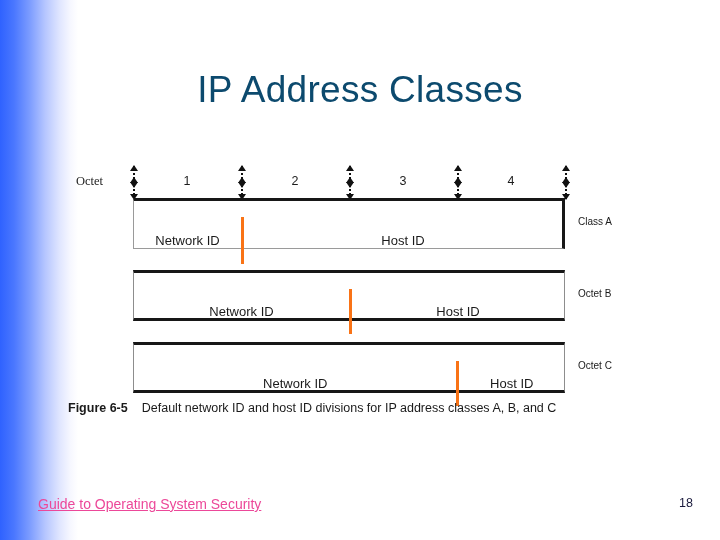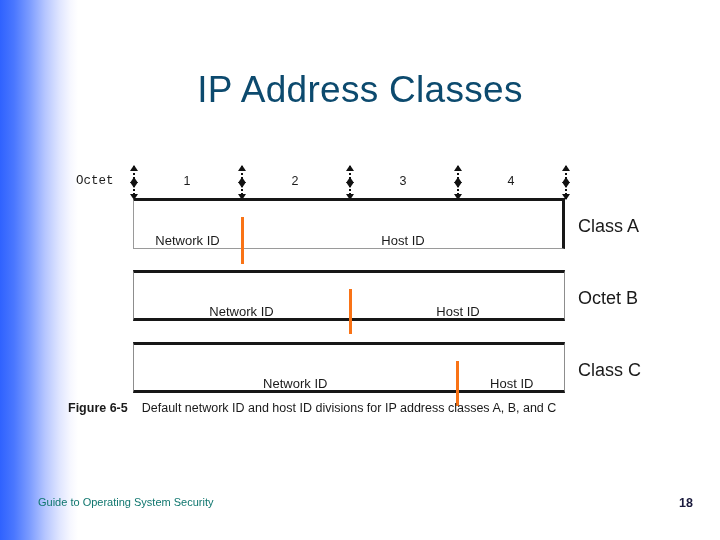--- a/index.html
+++ b/index.html
@@ -51,21 +51,21 @@
   
   #figure {
     position: absolute;
     left: 0;
     top: 0;
     width: 720px;
     height: 540px;
   }
   .octet-label {
     position: absolute;
-    font-family: Liberation Mono, monospace;
+    font-family: Liberation Serif, serif;
     font-size: 12.5px;
     color: #1c1c1c;
     white-space: nowrap;
   }
   #octet-caption {
     left: 76px;
     top: 174px;
     font-size: 12.5px;
   }
   .octet-num {
@@ -156,21 +156,21 @@
     height: 100%;
     margin-top: 16px;
   }
   .seg + .seg {
     border-left: 3px solid #f97316;
   }
   .class-label {
     position: absolute;
     left: 578px;
     font-family: "Liberation Sans", sans-serif;
-    font-size: 18px;
+    font-size: 10px;
     color: #1a1a1a;
     white-space: nowrap;
   }
   #row-a { top: 198px; }
   #row-b { top: 270px; }
   #row-c { top: 342px; }
   #label-a { top: 216px; }
   #label-b { top: 288px; }
   #label-c { top: 360px; }
 
@@ -188,32 +188,32 @@
   #fig-caption .fig-no {
     font-weight: bold;
     margin-right: 14px;
   }
   
   #footer-left {
     position: absolute;
     left: 38px;
     top: 496px;
     font-family: "Liberation Sans", sans-serif;
-    font-size: 11px;
-    color: #0f766e;
-    white-space: nowrap;
+    font-size: 14px;
+    color: #ec4899;
+    white-space: nowrap;
+    text-decoration: underline;
   }
   #footer-page {
     position: absolute;
     right: 27px;
     top: 496px;
     font-family: "Liberation Sans", sans-serif;
     font-size: 12.5px;
     color: #1a1a3c;
-    font-weight: bold;
   }
 </style>
 </head>
 <body>
 
 <div id="slide">
 
   <div id="left-band"></div>
 
   <h1 id="slide-title">IP Address Classes</h1>
@@ -272,21 +272,21 @@
     <div class="class-row" id="row-b">
       <div class="seg" style="width:216px;">Network ID</div>
       <div class="seg" style="width:216px;">Host ID</div>
     </div>
     <div class="class-label" id="label-b">Octet B</div>
 
     <div class="class-row" id="row-c">
       <div class="seg" style="width:324px;">Network ID</div>
       <div class="seg" style="width:108px;">Host ID</div>
     </div>
-    <div class="class-label" id="label-c">Class C</div>
+    <div class="class-label" id="label-c">Octet C</div>
 
     <div id="fig-caption">
       <span class="fig-no">Figure 6-5</span><span>Default network ID and host ID divisions for IP address classes A, B, and C</span>
     </div>
 
   </div>
 
   <div id="footer-left">Guide to Operating System Security</div>
   <div id="footer-page">18</div>
 

